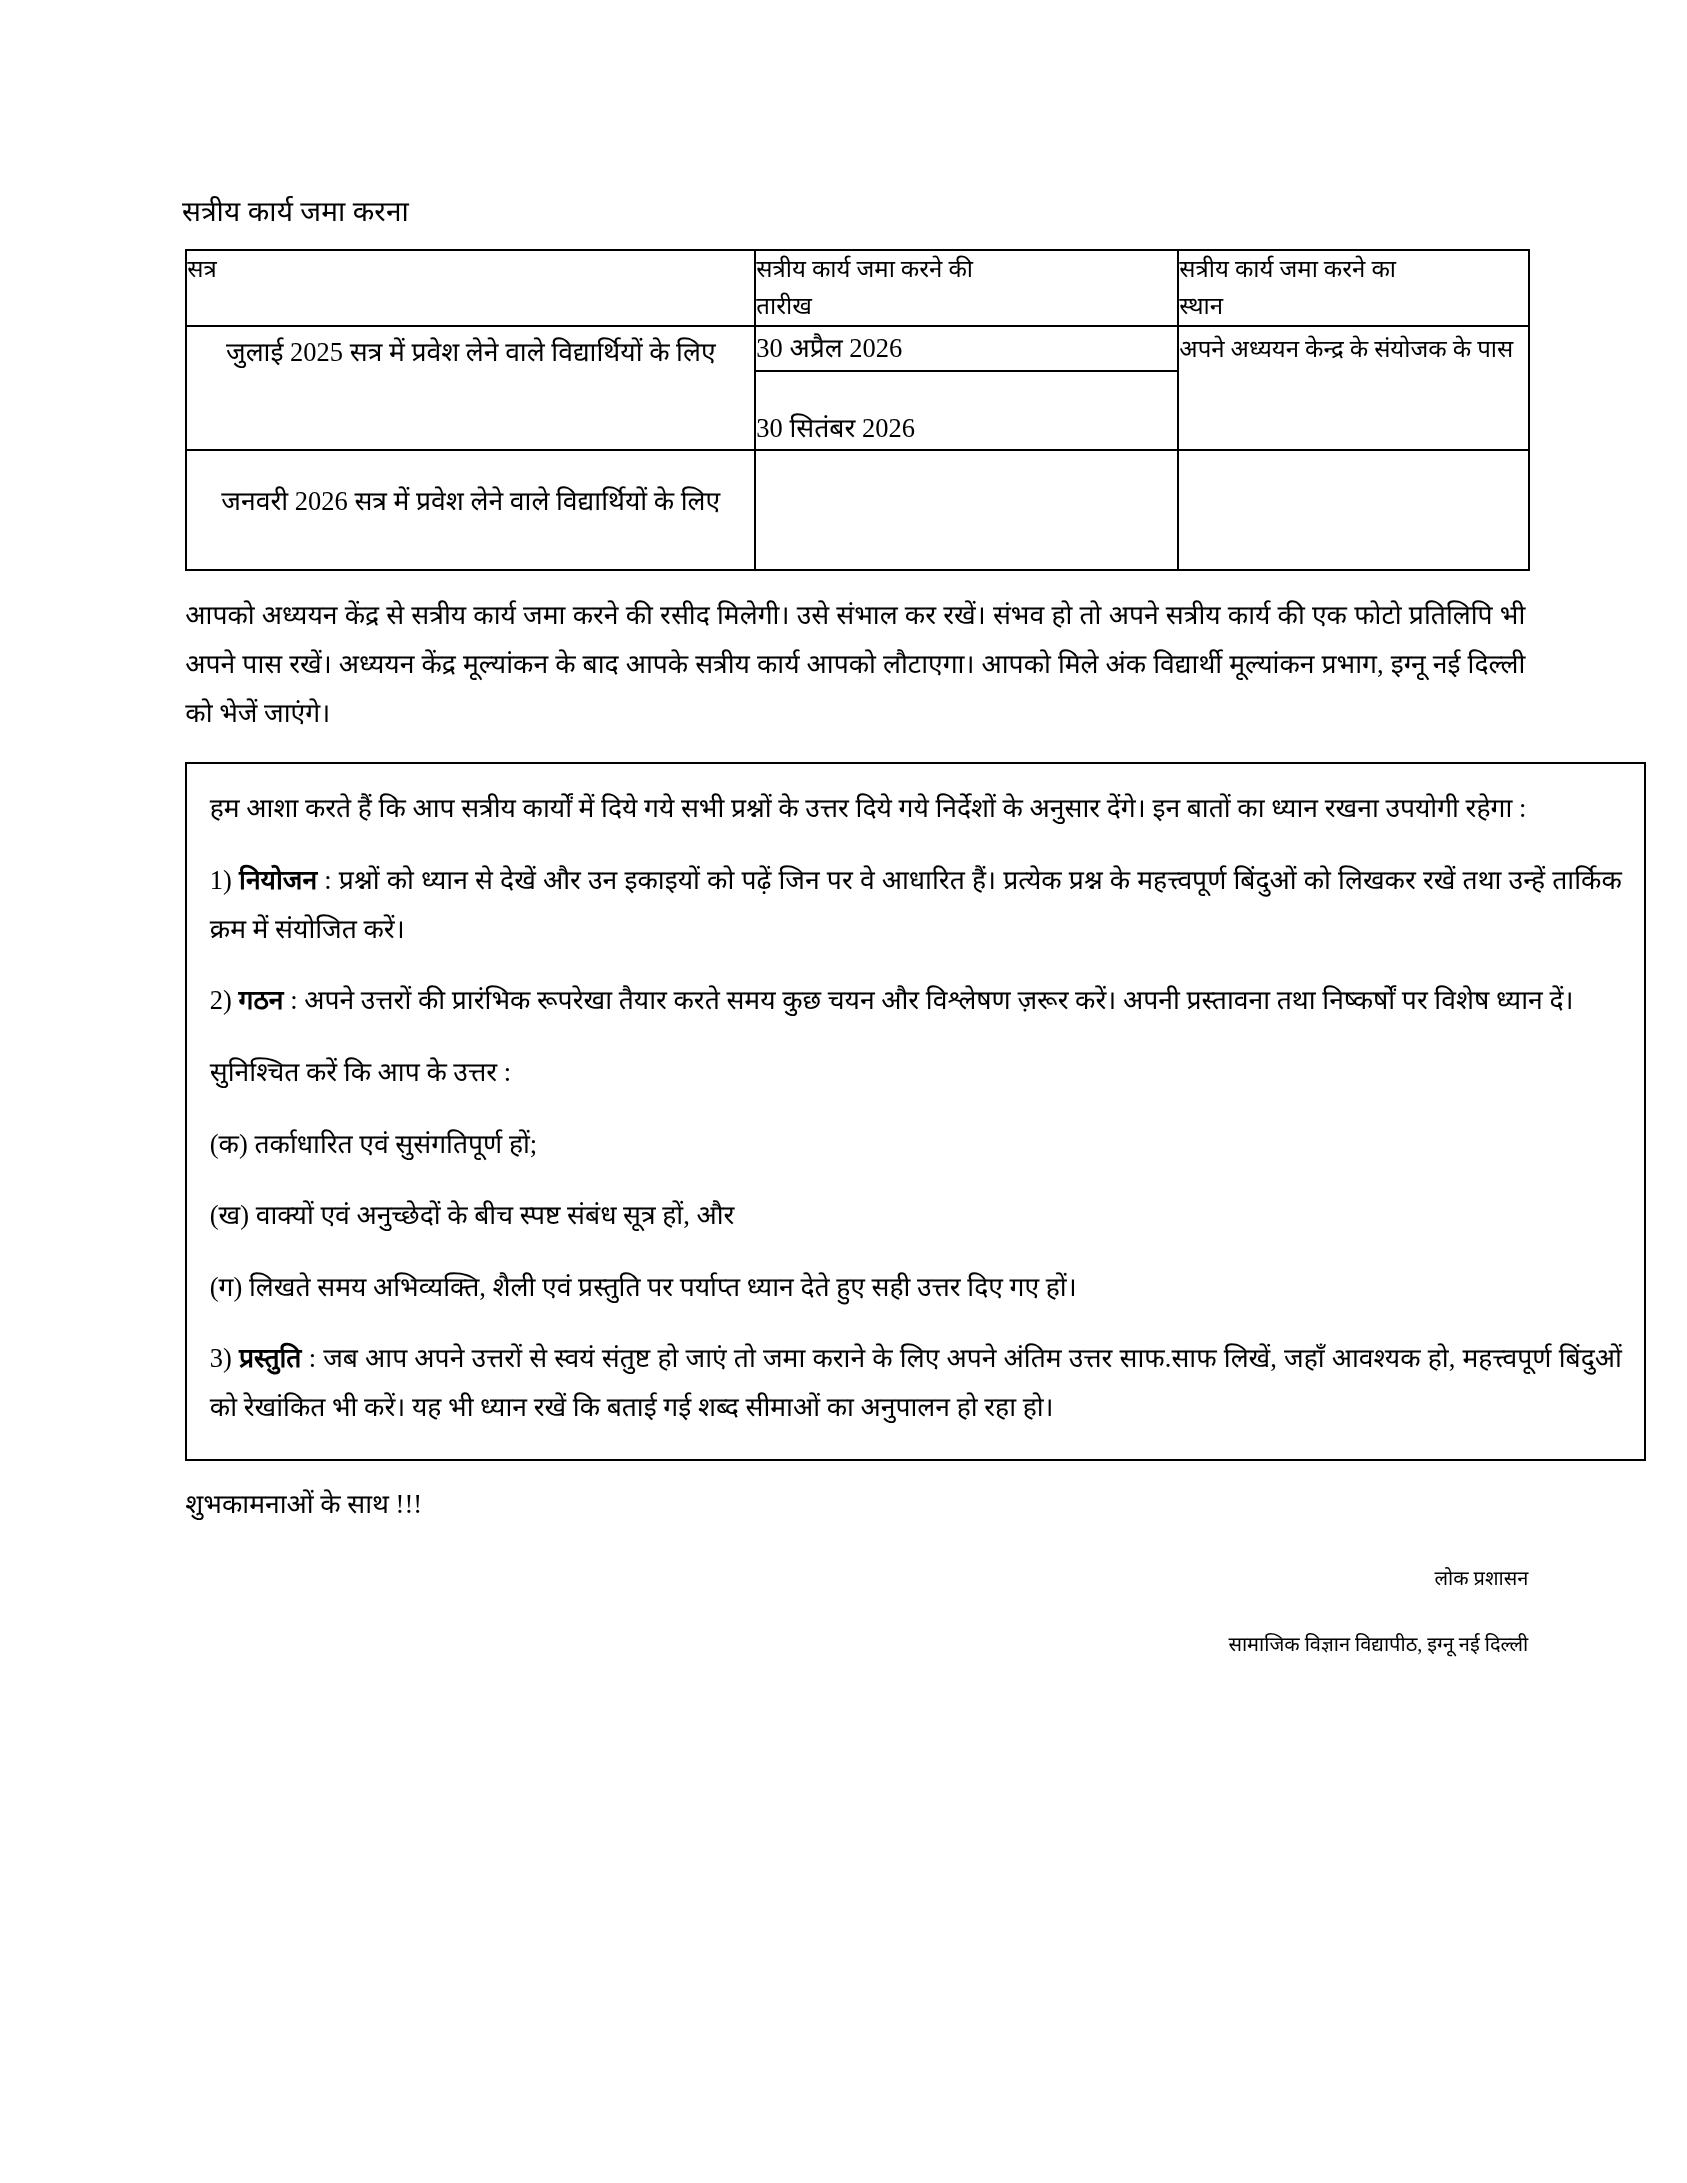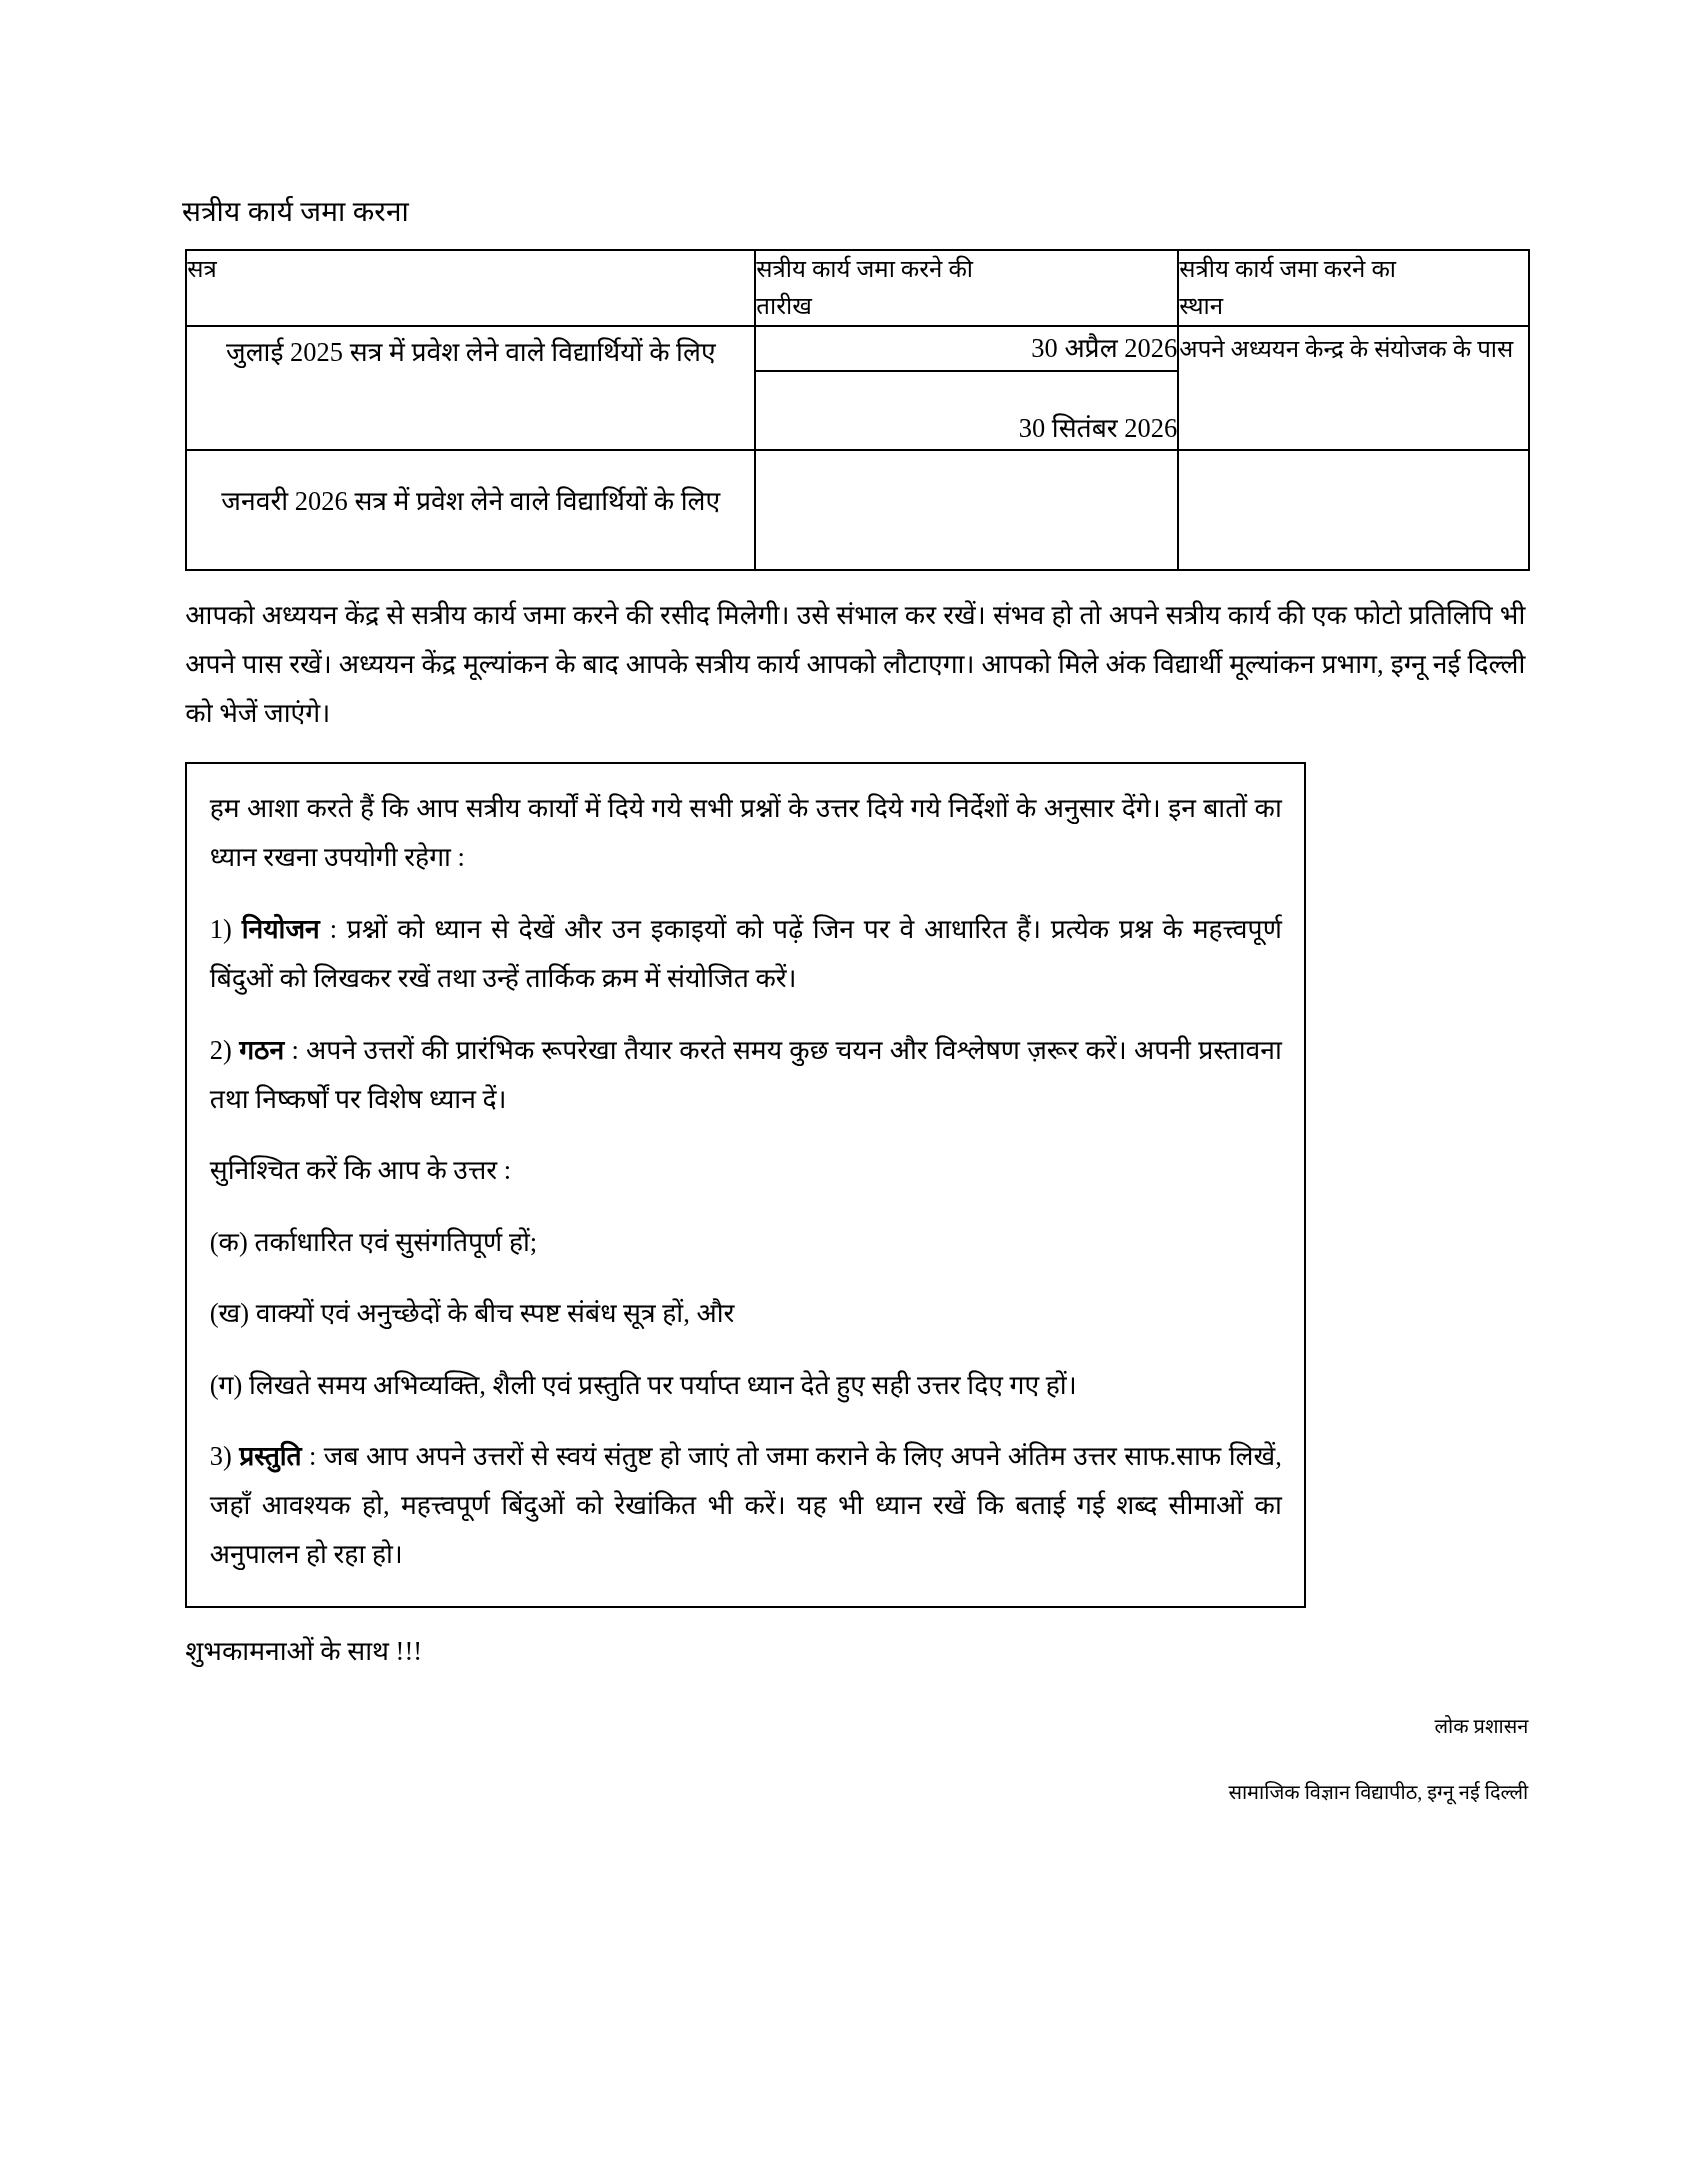--- a/index.html
+++ b/index.html
@@ -57,21 +57,21 @@
     text-align: center;
     font-size: 26.5px;
     line-height: 1.9;
     padding: 29px 26.5px 20px 26.5px;
   }
   .cell-session.second {
     padding-top: 25px;
     padding-bottom: 43px;
   }
   .cell-date {
-    text-align: right;
+    text-align: left;
     font-size: 26.5px;
     line-height: 1.6;
     padding: 20px 12px 6.6px 12px;
   }
   .cell-date.second {
     padding-top: 35px;
   }
   .cell-place {
     font-size: 24px;
     line-height: 1.9;
@@ -86,21 +86,21 @@
     line-height: 1.85;
     text-align: justify;
     text-align-last: left;
     margin: 20px 0 0 3.3px;
     width: 1340px;
   }
 
   
   .instr-box {
     border: 2px solid #000000;
-    width: 1121px;
+    width: 1461px;
     box-sizing: border-box;
     margin: 24px 0 0 3.3px;
     padding: 20px 22.5px 22.5px 22.5px;
   }
   .instr-box p {
     font-size: 26.5px;
     line-height: 1.85;
     text-align: justify;
     text-align-last: left;
     margin: 0 0 22.5px 0;

